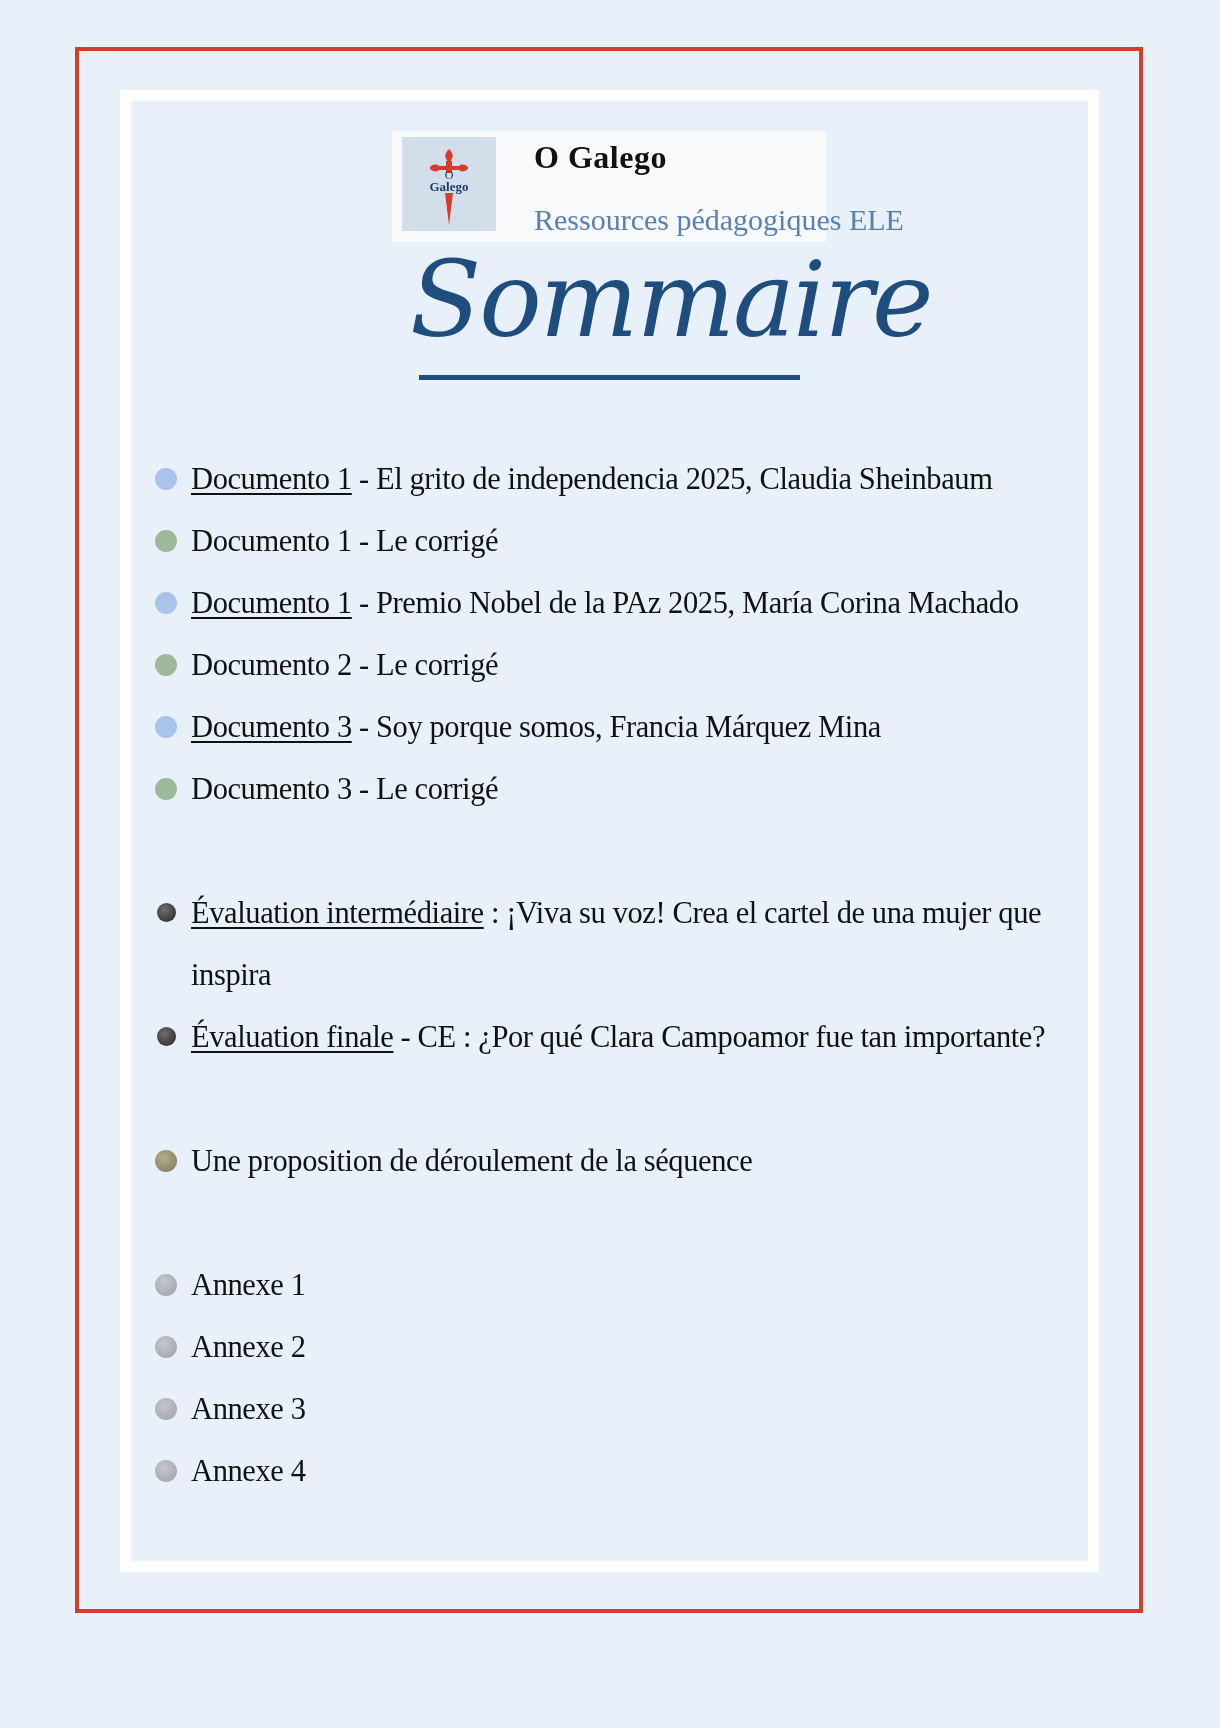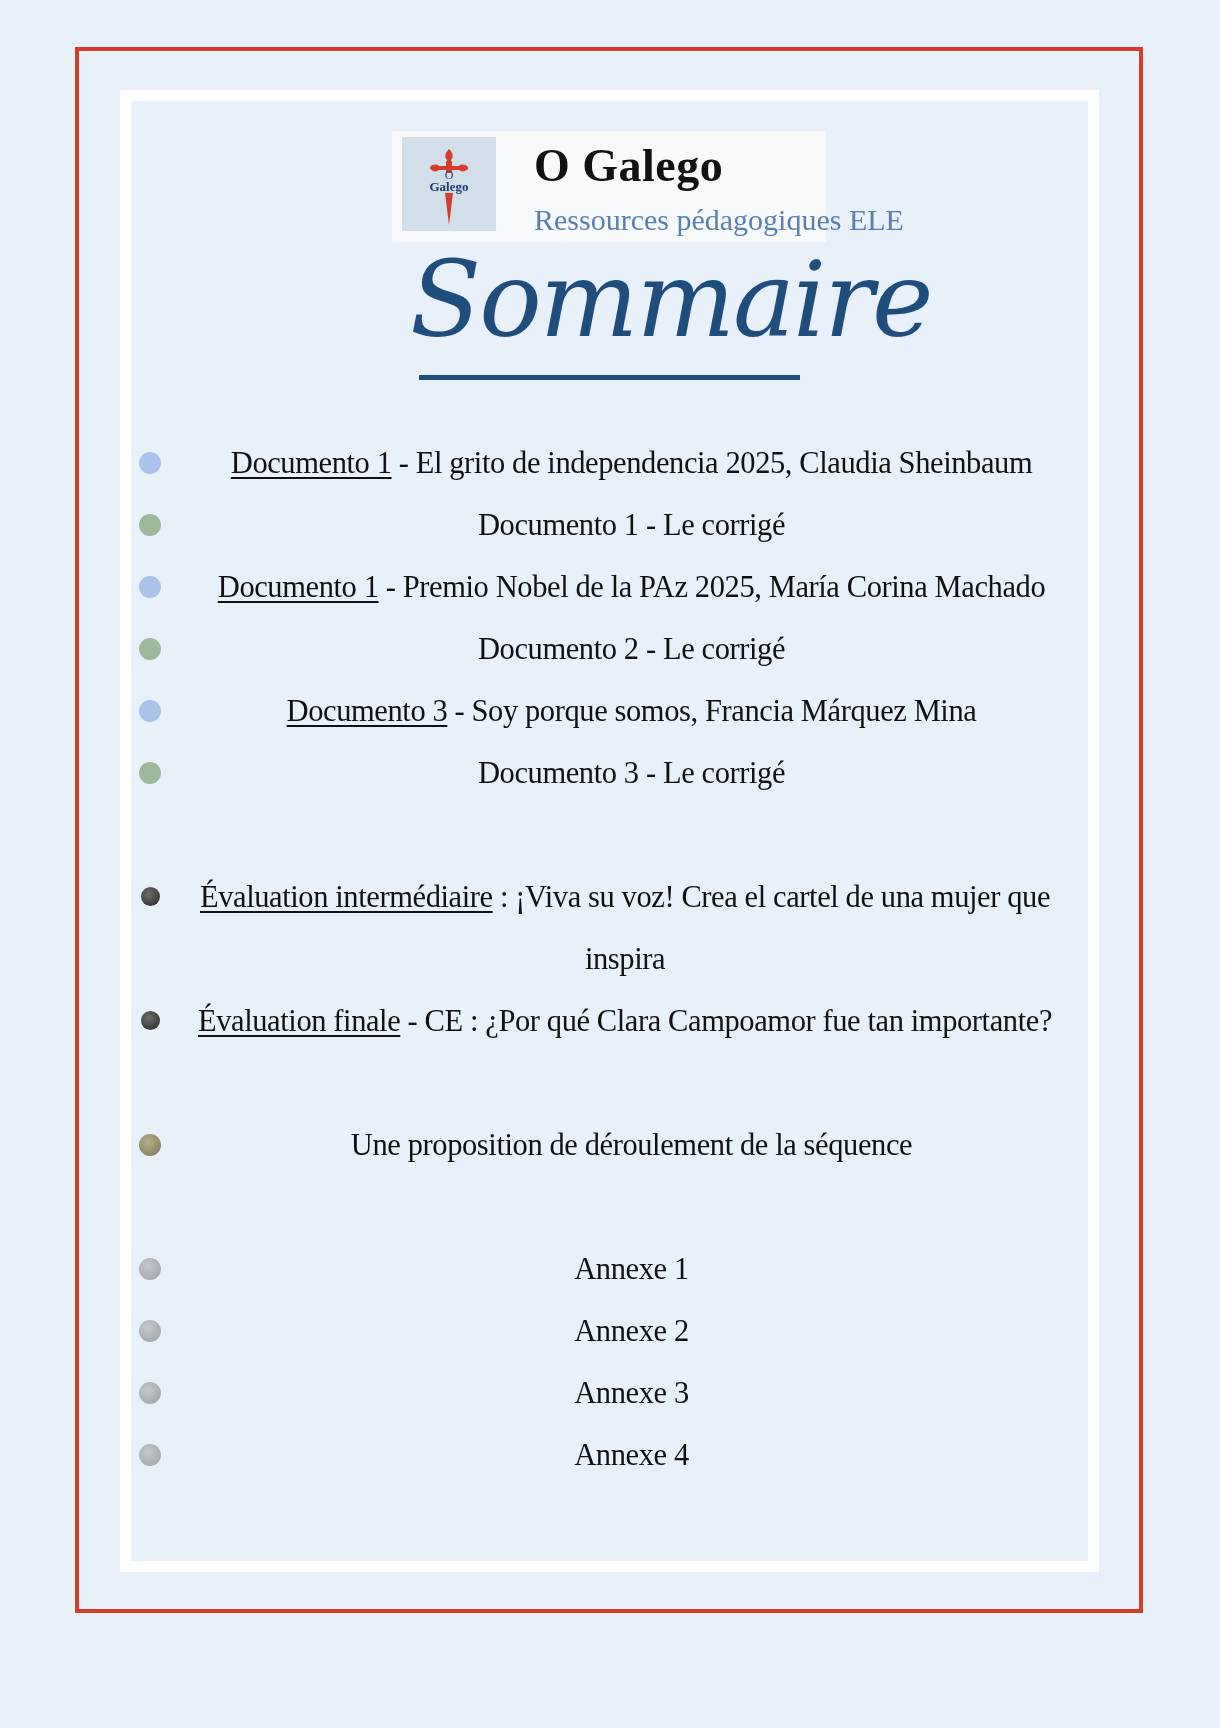--- a/index.html
+++ b/index.html
@@ -51,21 +51,21 @@
       height: 94px;
       background: #D2DEEA;
     }
     .logo-icon-box svg {
       display: block;
     }
     .logo-title {
       position: absolute;
       left: 142px;
       top: 8px;
-      font-size: 46px;
+      font-size: 32px;
       font-weight: bold;
       color: #111111;
       font-family: "Liberation Serif", "DejaVu Serif", serif;
       letter-spacing: 0.5px;
       white-space: nowrap;
     }
     .logo-subtitle {
       position: absolute;
       left: 142px;
       top: 72px;
@@ -95,23 +95,22 @@
       width: 381px;
       height: 5px;
       background: #1F4E7E;
     }
     .toc {
       position: absolute;
       left: 138px;
       top: 432px;
       width: 950px;
       list-style: none;
-      margin: 0;
+      margin: 16px;
       padding: 0;
-      text-align: center;
     }
     .toc-item {
       position: relative;
       padding-left: 37px;
       font-size: 30.5px;
       line-height: 62px;
       letter-spacing: -0.4px;
       white-space: nowrap;
     }
     .toc-item.wrap {

